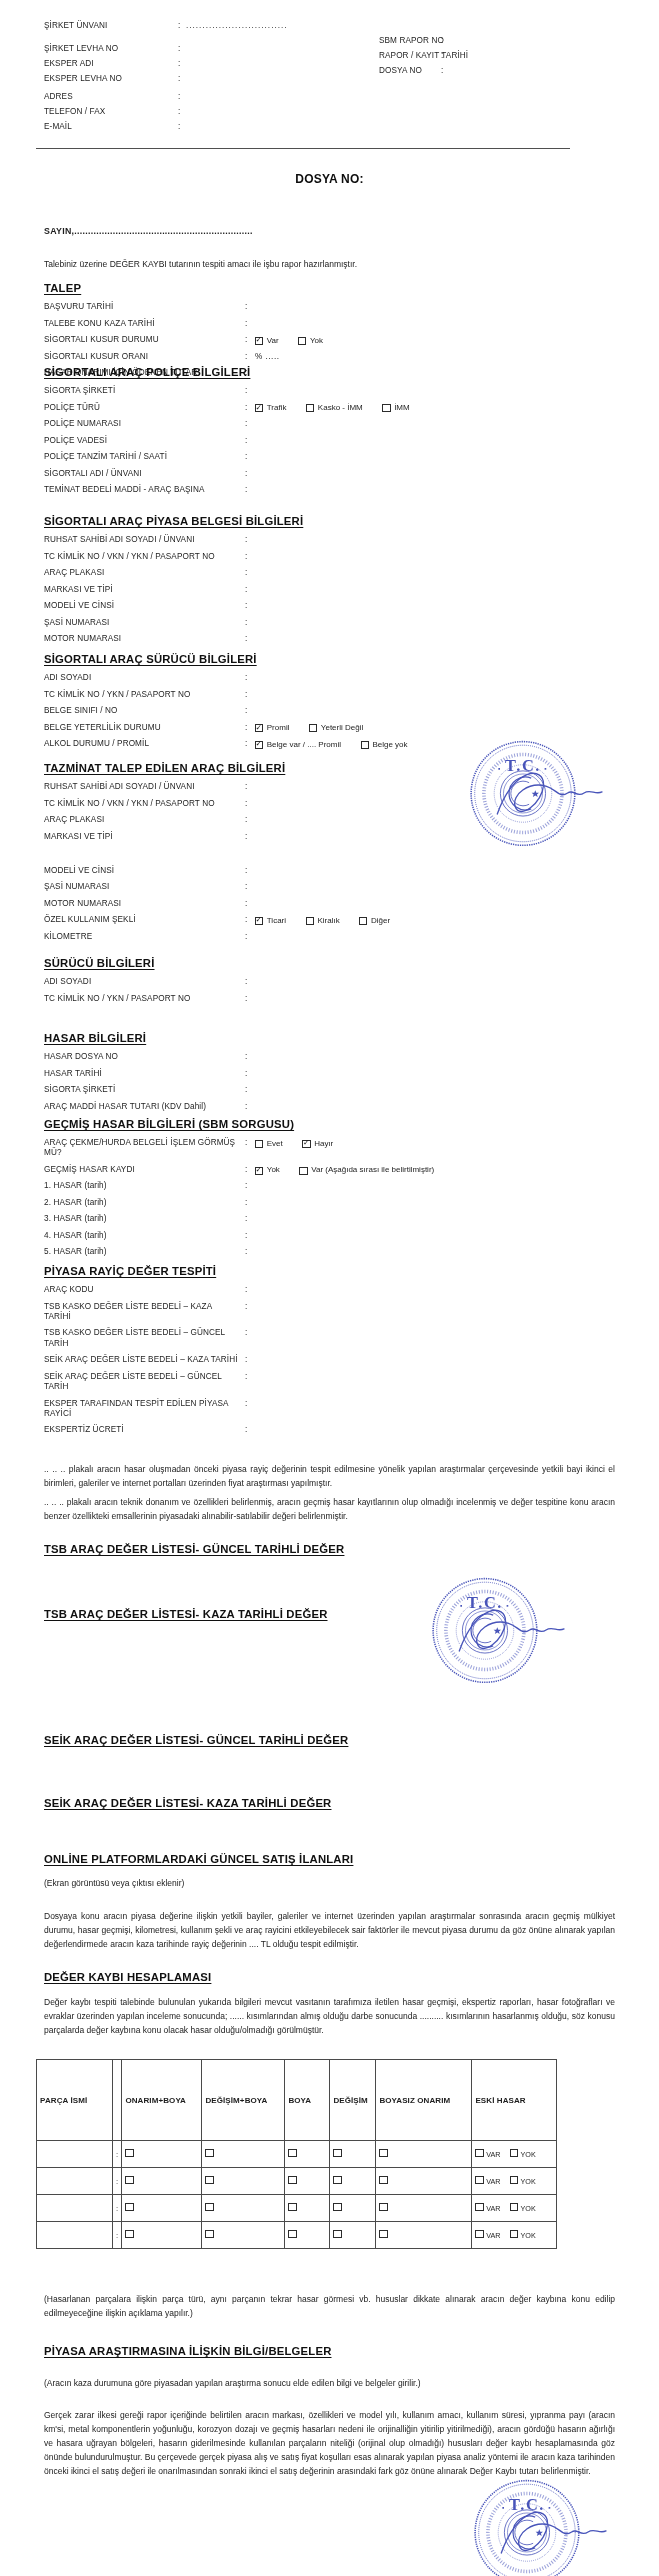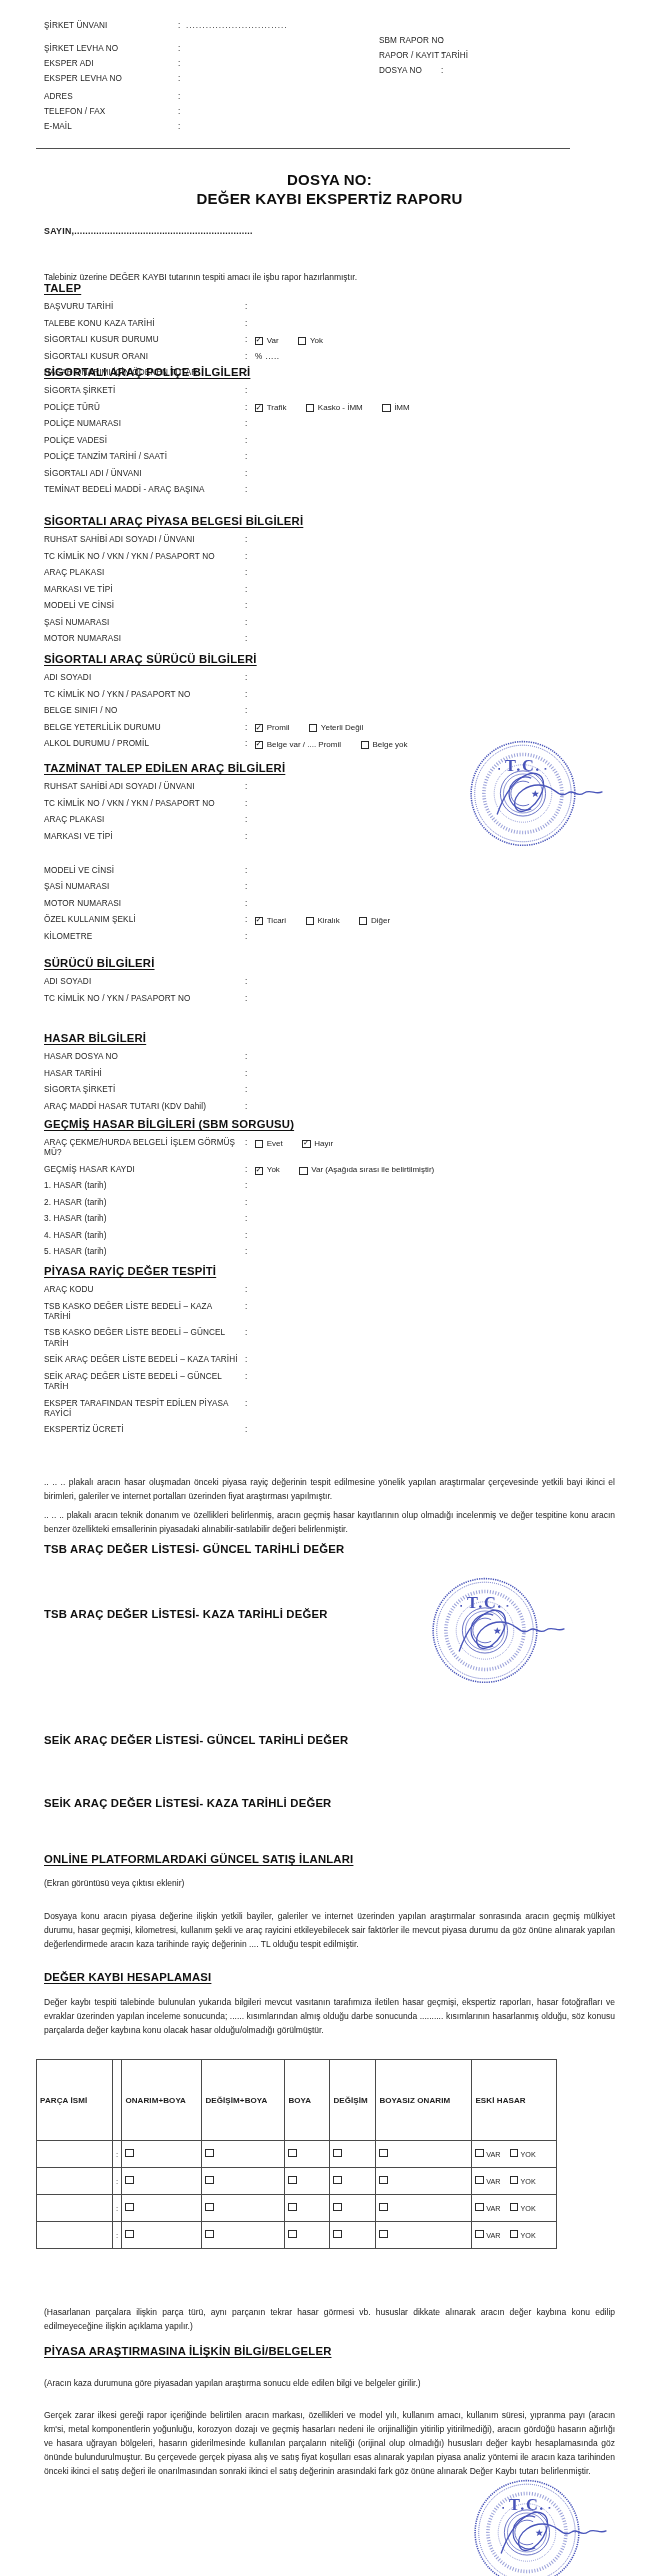--- a/index.html
+++ b/index.html
@@ -27,27 +27,27 @@
   #hdr-left .flabel{width:131px;}
   #hdr-left .fcolon{left:134px;}
   #hdr-left .fval{left:142px;letter-spacing:1px;color:#333;}
   #hdr-right{left:355px;top:36px;width:247px;}
   #hdr-right .frow{margin-bottom:4.6px;}
   #hdr-right .flabel{width:83px;white-space:nowrap;margin-left:24px;}
   #hdr-right .fcolon{left:86px;}
   .rule{position:absolute;left:36px;top:148px;width:534px;height:0;border-top:1.5px solid #4f4f4f;}
   
   #title{position:absolute;left:0;top:170px;width:659px;text-align:center;}
-  #title div{font-size:15px;font-weight:800;line-height:19px;letter-spacing:0.2px;color:#0d0d0d;}
+  #title div{font-size:12px;font-weight:800;line-height:19px;letter-spacing:0.2px;color:#0d0d0d;}
   #sayin{position:absolute;left:44px;top:226px;font-size:8.8px;font-weight:700;letter-spacing:0.3px;}
-  .para{position:absolute;left:44px;width:571px;font-size:8.5px;line-height:14px;text-align:justify;color:#1b1b1b;margin-top:13px;}
+  .para{position:absolute;left:44px;width:571px;font-size:8.5px;line-height:14px;text-align:justify;color:#1b1b1b;}
   #intro{top:257px;}
   
   .big-h{position:absolute;left:44px;font-size:11.3px;font-weight:700;letter-spacing:0.2px;color:#101010;
-         text-decoration-thickness:1.3px;text-underline-offset:2.1px;}
+         text-decoration:underline;text-decoration-thickness:1.3px;text-underline-offset:2.1px;}
   .note{font-size:8.5px;color:#202020;}
   
   table{border-collapse:collapse;}
   th,td{border:0.9px solid #4a4a4a;font-family:inherit;}
   #parts-table{position:absolute;left:36px;top:2059px;width:521px;table-layout:fixed;}
   #parts-table .pt-title th{height:36px;font-size:9.8px;font-weight:700;letter-spacing:0.3px;text-align:center;}
   #parts-table .pt-cols th{height:76px;font-size:8px;font-weight:700;text-align:left;vertical-align:middle;padding:2.1px 3.1px;letter-spacing:0.1px;}
   #parts-table td{height:24px;vertical-align:middle;padding:1px 3.1px;font-size:7.7px;}
   #parts-table .pcolon{text-align:center;padding:0;}
   #parts-table .eh .cb{margin-right:2.6px;}
@@ -151,21 +151,20 @@
     <span class="fval"></span>
     <span class="fopts">
       
     </span>
   </div>
 </div>
   <div class="rule"></div>
 
   <div id="title">
     <div>DOSYA NO:</div>
-    <div>DEĞER KAYBI EKSPERTİZ RAPORU</div>
   </div>
 
   <div id="sayin">SAYIN,.................................................................</div>
   <div class="para" id="intro">Talebiniz üzerine DEĞER KAYBI tutarının tespiti amacı ile işbu rapor hazırlanmıştır.</div>
 
   <section class="sec" style="top:282px">
     <h2>TALEP</h2>
     <div>
   <div class="frow">
     <span class="flabel">BAŞVURU TARİHİ</span>

